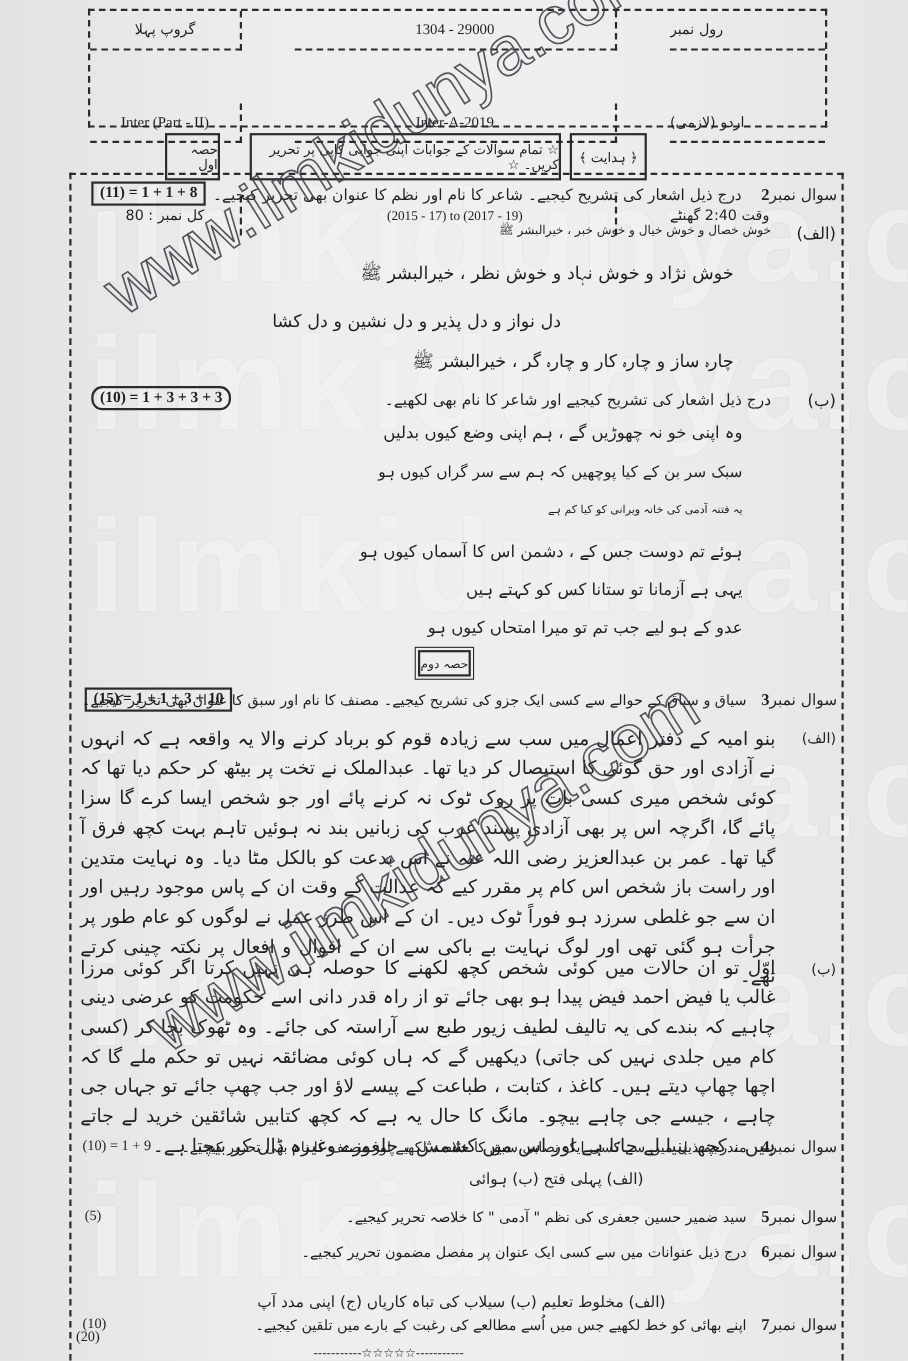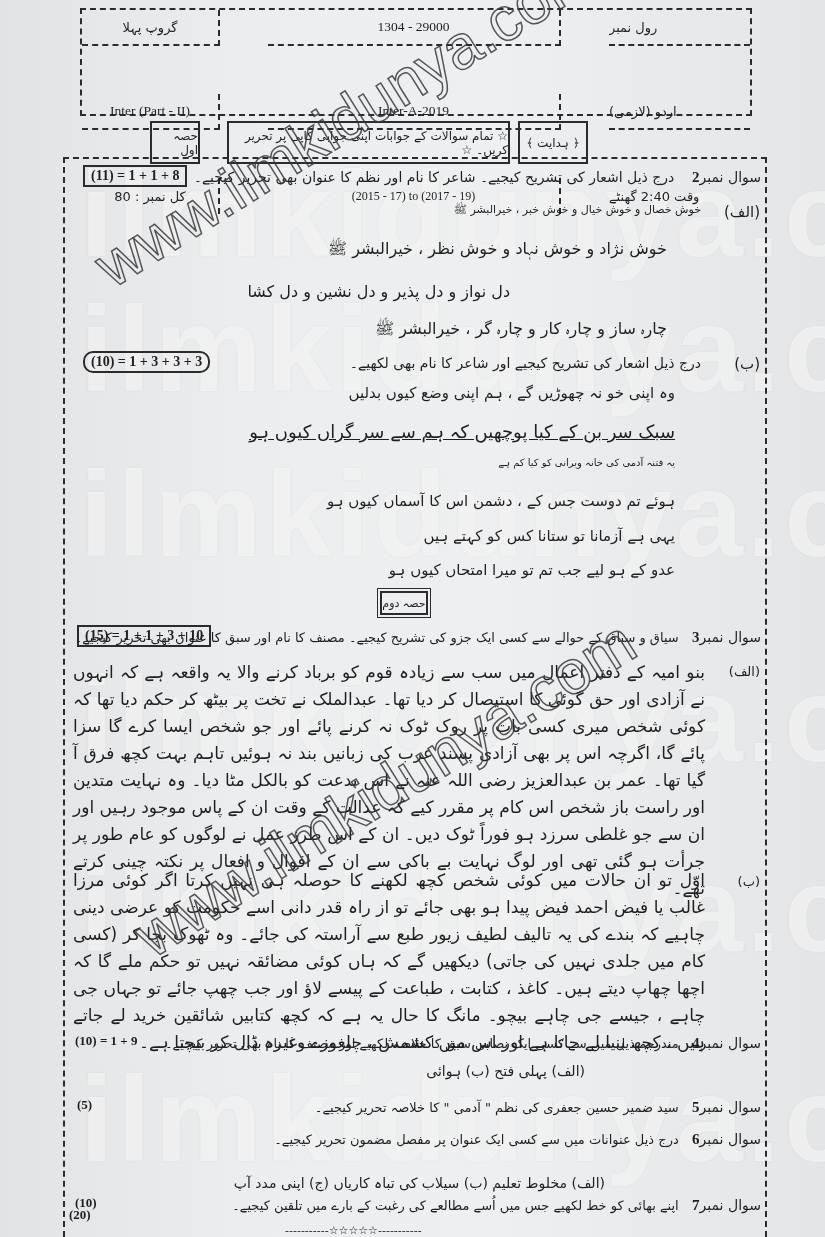--- a/index.html
+++ b/index.html
@@ -42,21 +42,21 @@
     position: absolute; left: 63px; top: 157px; width: 704px; height: 1080px;
     border: 2px dashed #2b2b2e; border-bottom: none;
   }
   .line {
     position: absolute; white-space: nowrap; font-size: 15px; direction: rtl;
   }
   .marks {
     position: absolute; border: 2px solid #2b2b2e; font-family: "Liberation Serif", serif; font-weight: bold;
     font-size: 14px; padding: 0 6px; height: 22px; display: flex; align-items: center; white-space: nowrap; background: transparent;
   }
-  .marks-plain { position: absolute; font-family: "Liberation Serif", serif; font-weight: bold; font-size: 13px; white-space: nowrap; }
+  .marks-plain { position: absolute; font-family: "Liberation Serif", serif; font-weight: normal; font-size: 13px; white-space: nowrap; }
   .qnum { font-size: 14px; }
   .qnum b { font-family: "Liberation Serif", serif; font-size: 15px; }
   .prose { position: absolute; direction: rtl; font-size: 17px; line-height: 27px; text-align: justify; }
   .section-box { position: absolute; border: 2px solid #2b2b2e; outline: 1px solid #2b2b2e; outline-offset: 2px; font-size: 11px; display:flex; align-items:center; justify-content:center; }
   .stars { position: absolute; font-size: 11px; white-space: nowrap; letter-spacing: 0; }
 
   
   .wm {
     position: absolute; font-family: "Liberation Sans", sans-serif; font-weight: bold;
     color: rgba(255,255,255,0.55); font-size: 120px; white-space: nowrap; pointer-events: none; letter-spacing: 4px;
@@ -108,21 +108,21 @@
     <div class="line" style="right:5px; top:44px;">(الف)</div>
     <div class="line" style="right:64px; top:44px; font-size:11px;">خوش خصال و خوش خیال و خوش خبر ، خیرالبشر ﷺ</div>
     <div class="line" style="right:98px; top:80px; font-size:16px;">خوش نژاد و خوش نہاد و خوش نظر ، خیرالبشر ﷺ</div>
     <div class="line" style="right:255px; top:123px; font-size:16px;">دل نواز و دل پذیر و دل نشین و دل کشا</div>
     <div class="line" style="right:98px; top:160px; font-size:16px;">چارہ ساز و چارہ کار و چارہ گر ، خیرالبشر ﷺ</div>
 
     <div class="marks" style="left:18px; top:192px;border-radius:10px;">(10) = 1 + 3 + 3 + 3</div>
     <div class="line" style="right:5px; top:196px;">(ب)</div>
     <div class="line" style="right:64px; top:196px; font-size:14px;">درج ذیل اشعار کی تشریح کیجیے اور شاعر کا نام بھی لکھیے۔</div>
     <div class="line" style="right:90px; top:225px; font-size:15px;">وہ اپنی خو نہ چھوڑیں گے ، ہم اپنی وضع کیوں بدلیں</div>
-    <div class="line" style="right:90px; top:262px; font-size:18px;text-decoration:underline;">سبک سر بن کے کیا پوچھیں کہ ہم سے سر گراں کیوں ہو</div>
+    <div class="line" style="right:90px; top:262px; font-size:14px;">سبک سر بن کے کیا پوچھیں کہ ہم سے سر گراں کیوں ہو</div>
     <div class="line" style="right:90px; top:298px; font-size:10px;">یہ فتنہ آدمی کی خانہ ویرانی کو کیا کم ہے</div>
     <div class="line" style="right:90px; top:333px; font-size:15px;">ہوئے تم دوست جس کے ، دشمن اس کا آسماں کیوں ہو</div>
     <div class="line" style="right:90px; top:368px; font-size:15px;">یہی ہے آزمانا تو ستانا کس کو کہتے ہیں</div>
     <div class="line" style="right:90px; top:402px; font-size:15px;">عدو کے ہو لیے جب تم تو میرا امتحاں کیوں ہو</div>
 
     <div class="section-box urdu" style="left:315px; top:432px; width:48px; height:24px;">حصہ دوم</div>
 
     <div class="marks" style="left:12px; top:466px;">(15) = 1 + 1 + 3 + 10</div>
     <div class="line qnum" style="right:4px; top:470px;">
       <span>سوال نمبر</span><b>3</b>

